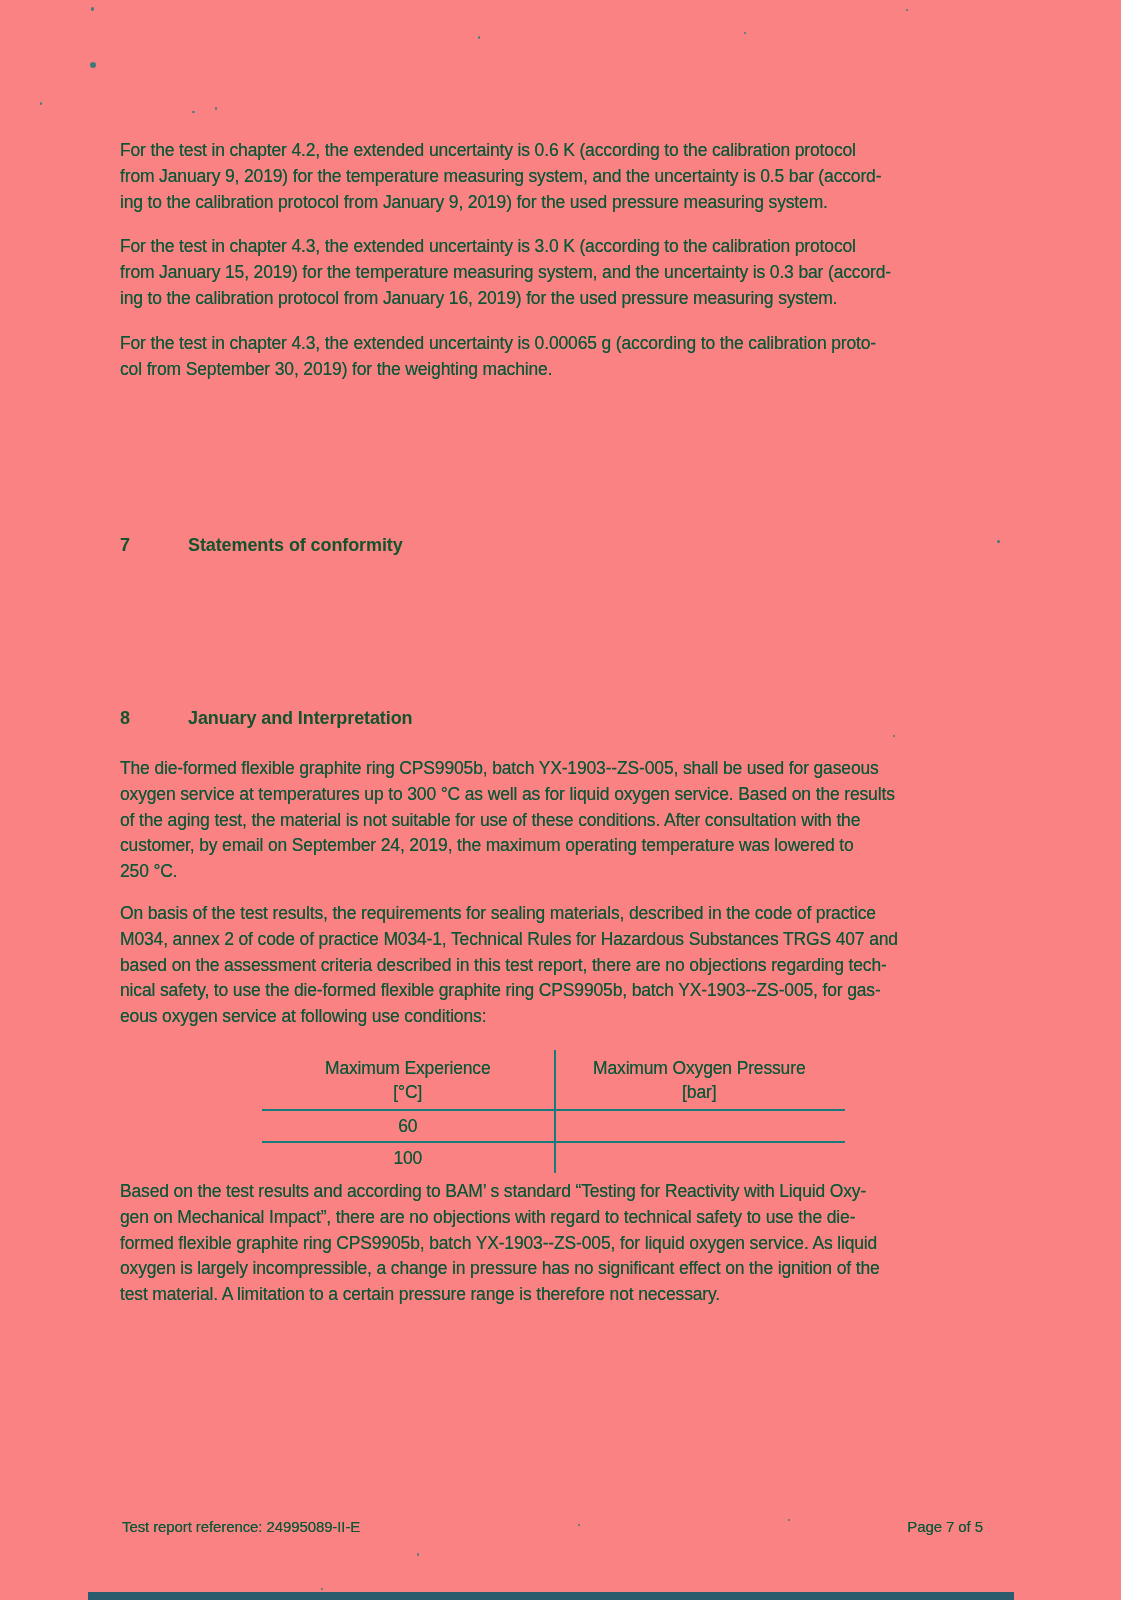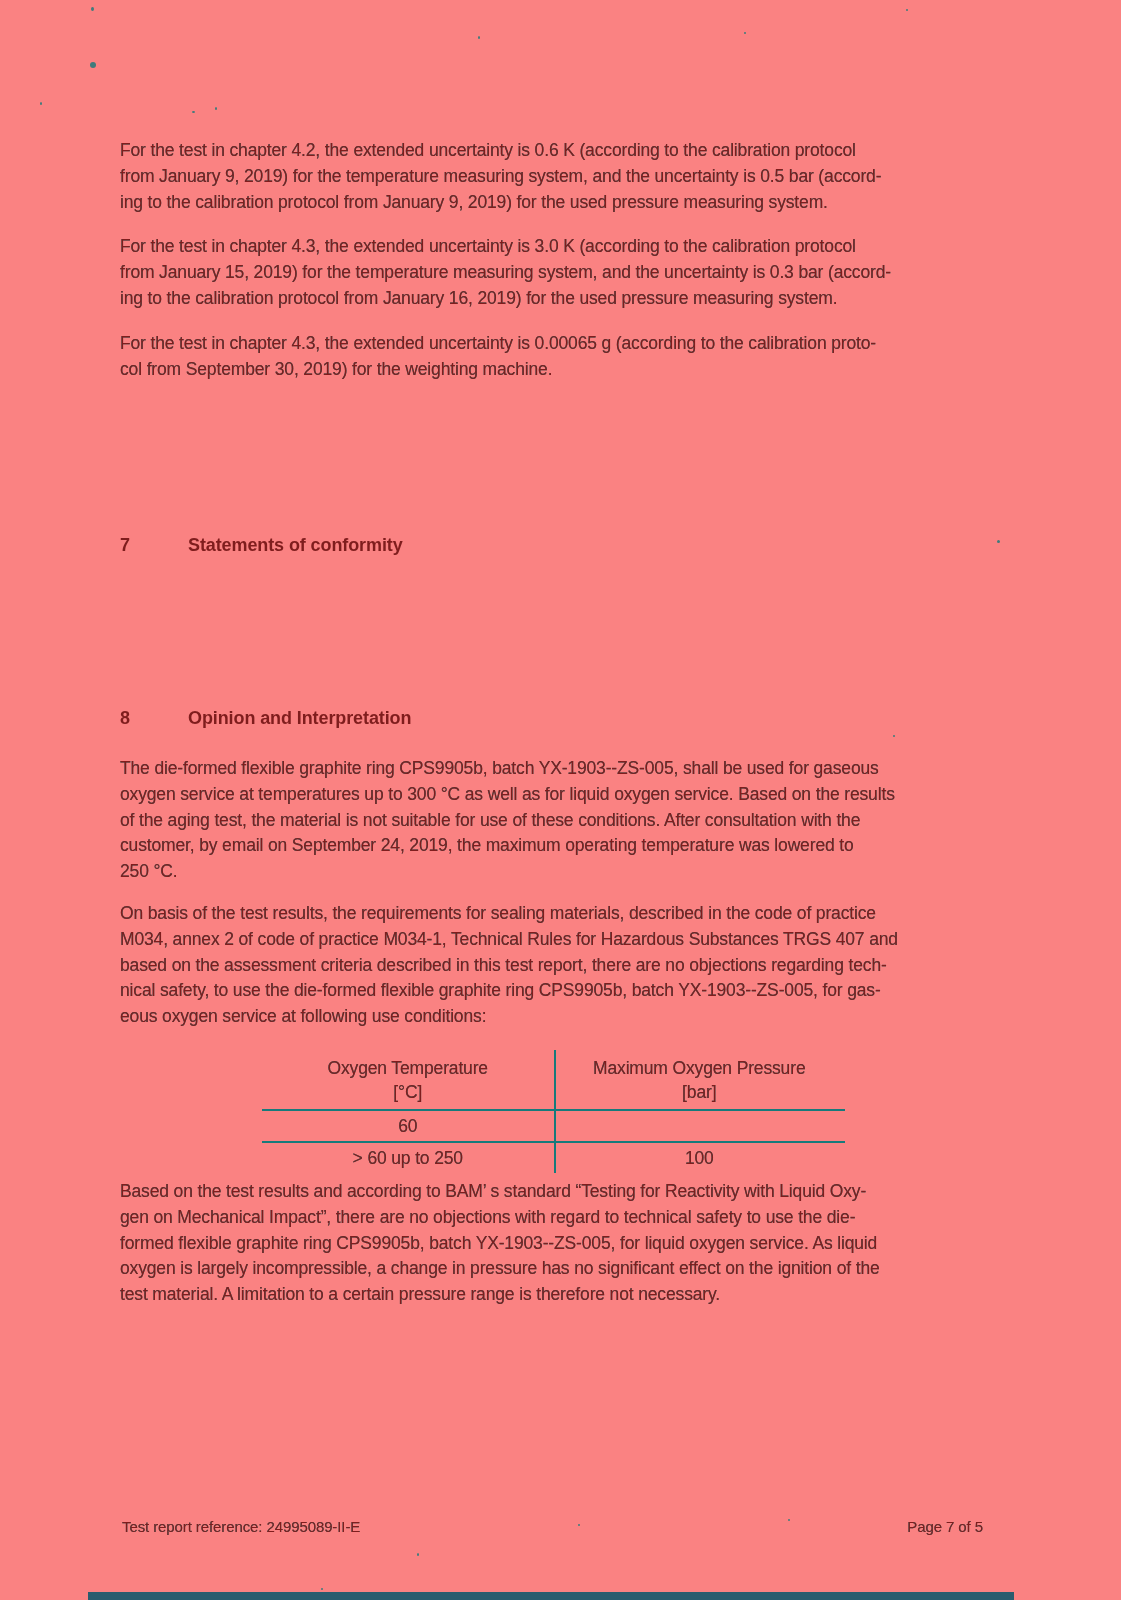--- a/index.html
+++ b/index.html
@@ -4,21 +4,21 @@
 <style>
   * { margin: 0; padding: 0; box-sizing: border-box; }
   html, body { background: #9a9a9a; }
   .page {
     position: relative;
     width: 1121px;
     height: 1600px;
     background: #fa8282;
     overflow: hidden;
     font-family: "Liberation Sans", sans-serif;
-    color: #7f1d1d;
+    color: #14532d;
   }
   .para {
     position: absolute;
     left: 120px;
     width: 872px;
     font-size: 17.5px;
     line-height: 25.8px;
     white-space: pre-line;
     letter-spacing: -0.15px;
     text-shadow: 0 0 0.6px #177a7b;
@@ -110,55 +110,54 @@
 
 
   <div class="section-heading" style="top:535px">
     <span class="sec-num">7</span>
     <span class="sec-title">Statements of conformity</span>
   </div>
 
 
   <div class="section-heading" style="top:708px">
     <span class="sec-num">8</span>
-    <span class="sec-title">Opinion and Interpretation</span>
+    <span class="sec-title">January and Interpretation</span>
   </div>
 
   <p class="para" style="top:756px">The die-formed flexible graphite ring CPS9905b, batch YX-1903--ZS-005, shall be used for gaseous
 oxygen service at temperatures up to 300 °C as well as for liquid oxygen service. Based on the results
 of the aging test, the material is not suitable for use of these conditions. After consultation with the
 customer, by email on September 24, 2019, the maximum operating temperature was lowered to
 250 °C.</p>
 
   <p class="para" style="top:901px">On basis of the test results, the requirements for sealing materials, described in the code of practice
 M034, annex 2 of code of practice M034-1, Technical Rules for Hazardous Substances TRGS 407 and
 based on the assessment criteria described in this test report, there are no objections regarding tech-
 nical safety, to use the die-formed flexible graphite ring CPS9905b, batch YX-1903--ZS-005, for gas-
 eous oxygen service at following use conditions:</p>
 
   <div class="use-table">
     <div class="t-grid">
       <div class="t-vline"></div>
 
       <div class="t-cell t-head-row">
-        <div>Oxygen Temperature</div>
+        <div>Maximum Experience</div>
         <div>[°C]</div>
       </div>
       <div class="t-cell t-head-row">
         <div>Maximum Oxygen Pressure</div>
         <div>[bar]</div>
       </div>
 
       <div class="t-cell t-rule" style="grid-column:1 / span 2; height:0;"></div>
 
       <div class="t-cell t-data-row">60</div>
 
       <div class="t-cell t-rule" style="grid-column:1 / span 2; height:0;"></div>
 
-      <div class="t-cell t-data-row">&gt; 60 up to 250</div>
       <div class="t-cell t-data-row">100</div>
     </div>
   </div>
 
   <p class="para" style="top:1179px">Based on the test results and according to BAM’ s standard “Testing for Reactivity with Liquid Oxy-
 gen on Mechanical Impact”, there are no objections with regard to technical safety to use the die-
 formed flexible graphite ring CPS9905b, batch YX-1903--ZS-005, for liquid oxygen service. As liquid
 oxygen is largely incompressible, a change in pressure has no significant effect on the ignition of the
 test material. A limitation to a certain pressure range is therefore not necessary.</p>
 

